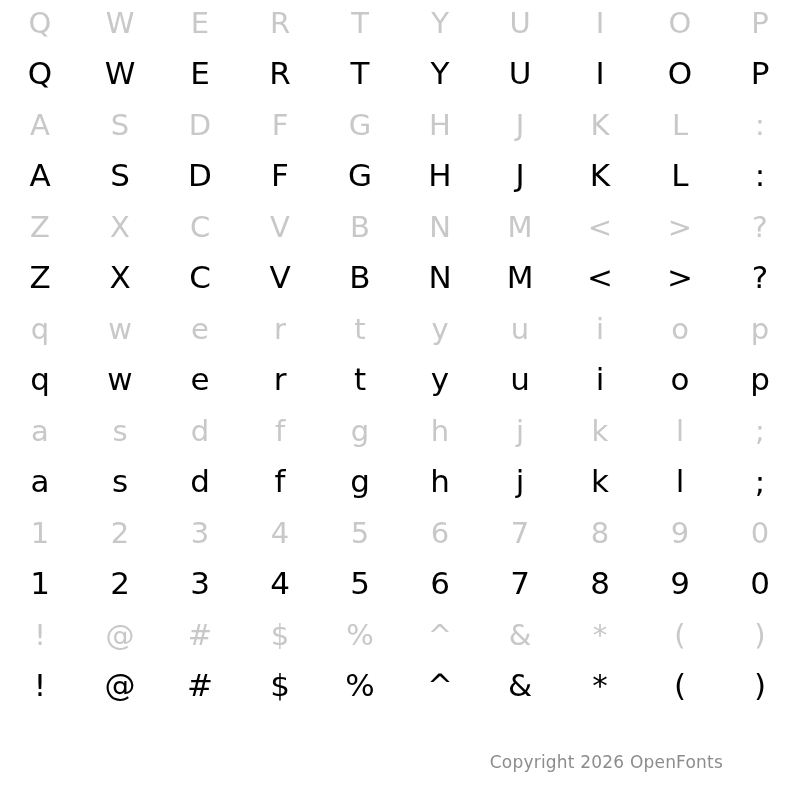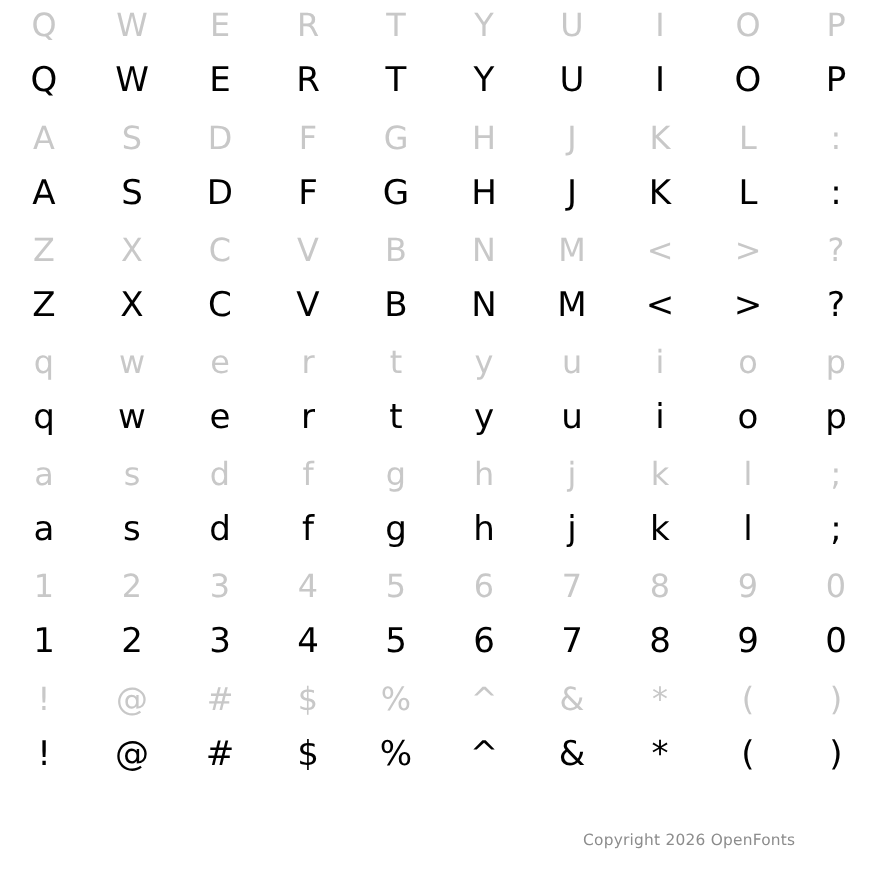--- a/index.html
+++ b/index.html
@@ -58,21 +58,21 @@
     line-height: 54px;
   }
   .pair-spacer {
     height: 2px;
   }
   .footer {
     position: absolute;
     right: 77px;
     bottom: 28px;
     color: #8c8c8c;
-    font-size: 14px;
+    font-size: 17px;
     font-family: "DejaVu Sans", sans-serif;
     letter-spacing: 0.2px;
     white-space: nowrap;
     text-align: right;
   }
 </style>
 </head>
 <body>
 
 <div id="specimen">

